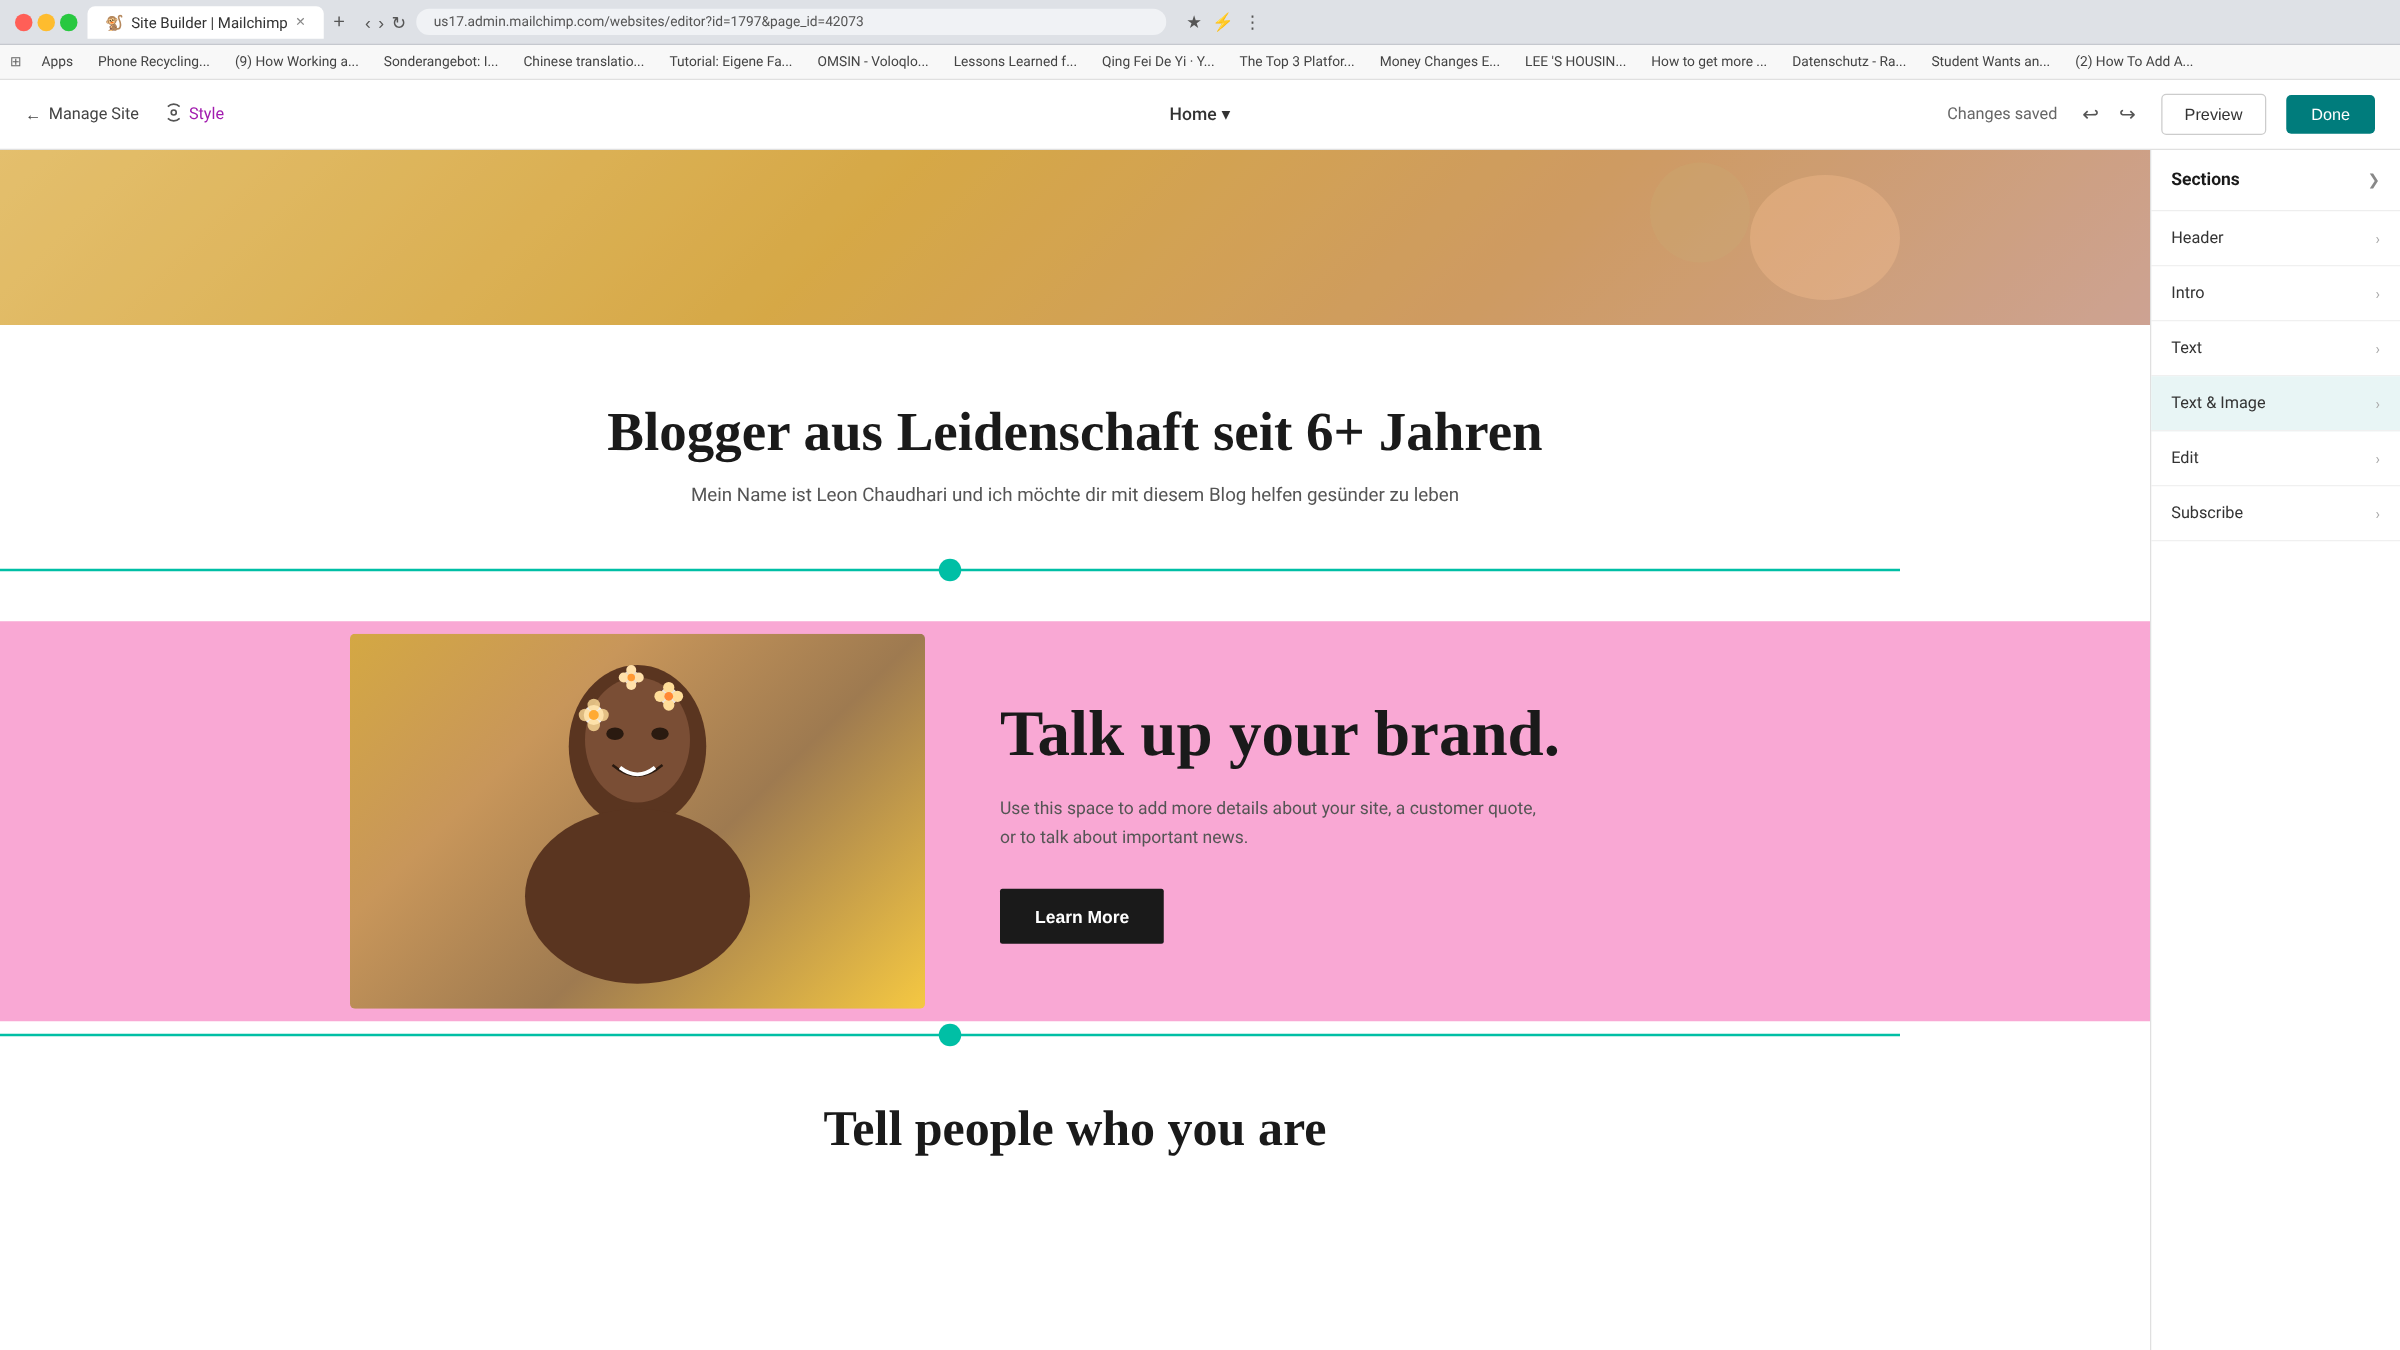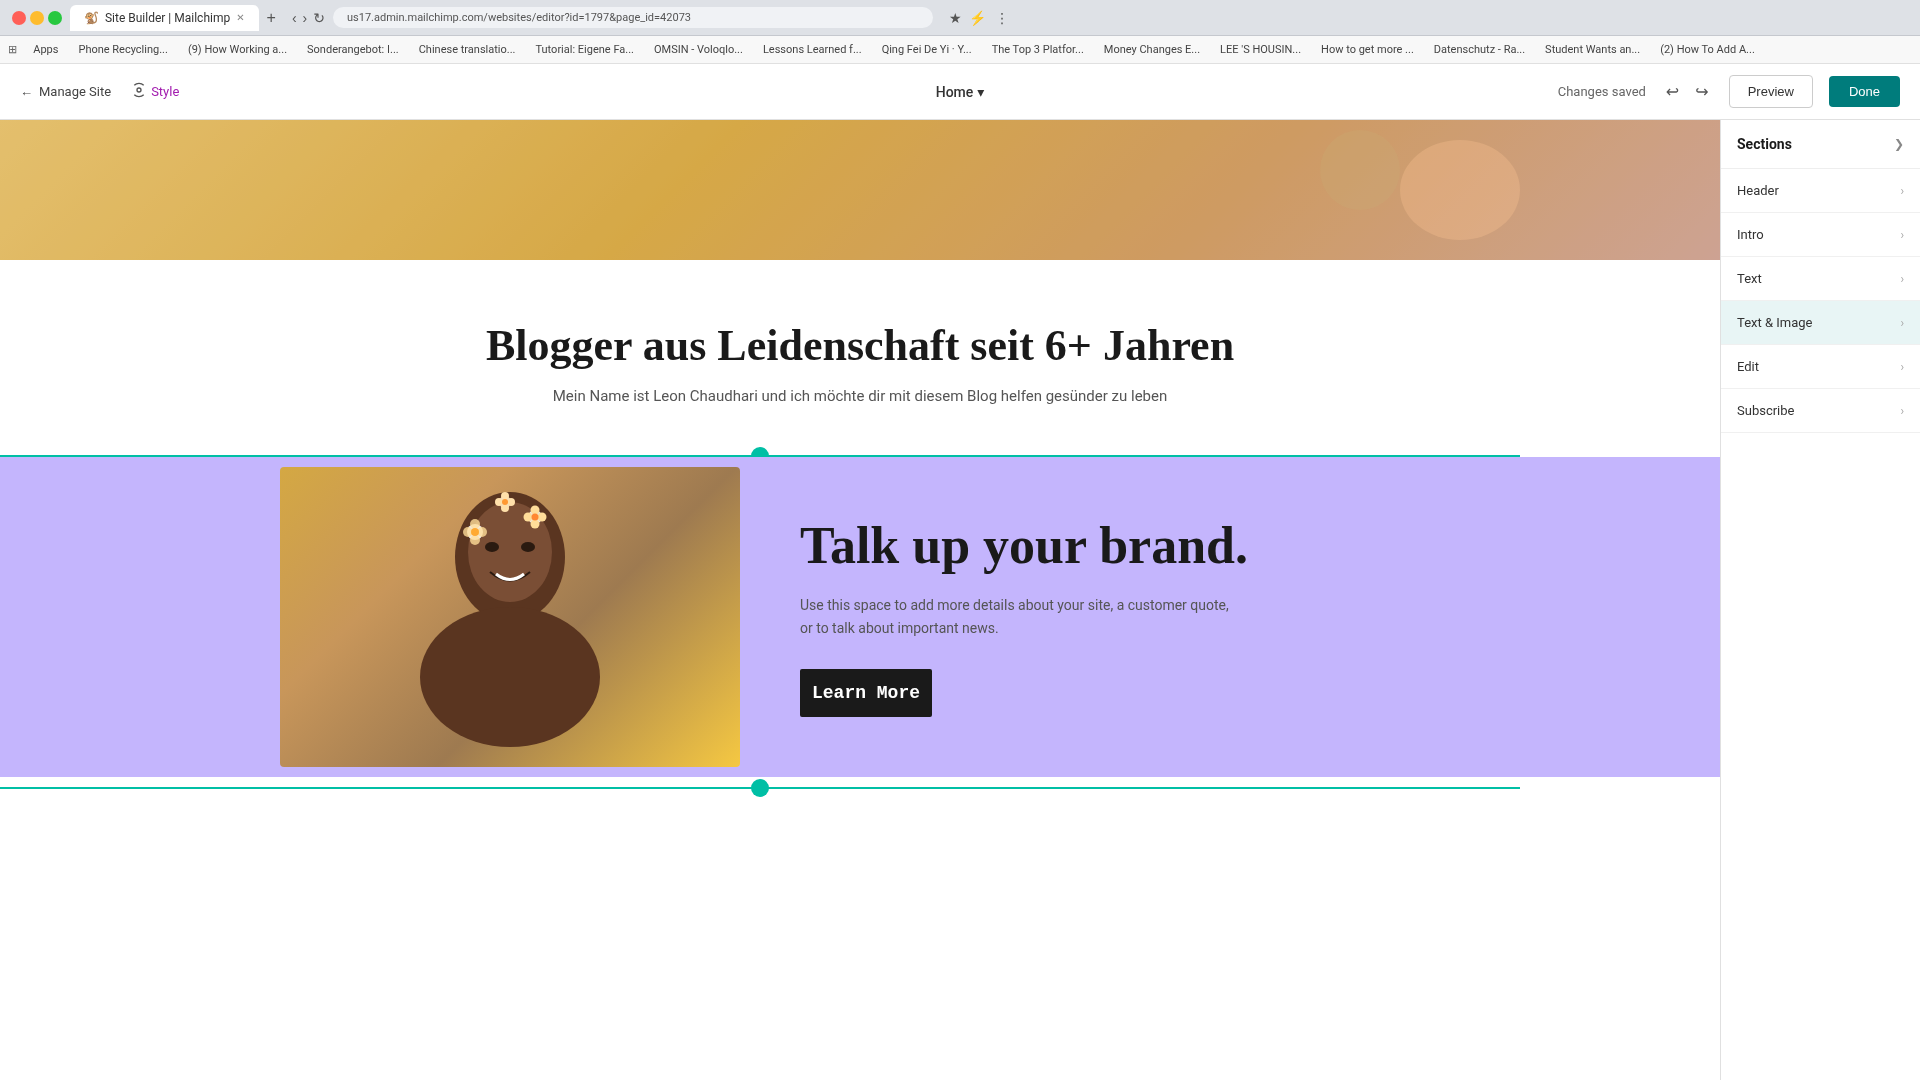--- a/index.html
+++ b/index.html
@@ -181,24 +181,25 @@
       font-size: 13px; color: #444;
     }
     .edit-section-btn {
       display: flex; align-items: center; gap: 5px;
       background: none; border: none; cursor: pointer;
       font-size: 13px; color: #444;
     }
 
     
     .text-image-section {
-      background: #c4b5fd;
+      background: #f9a8d4;
       display: flex;
       align-items: center;
       min-height: 320px;
+      margin-top: 40px;
       position: relative;
     }
     .section-image-wrapper {
       width: 460px;
       height: 300px;
       flex-shrink: 0;
       overflow: hidden;
       border-radius: 4px;
       margin-left: 280px;
     }
@@ -225,26 +226,25 @@
       font-size: 14px;
       color: #555;
       line-height: 1.6;
       margin-bottom: 30px;
       max-width: 440px;
     }
     .learn-more-btn {
       background: #1a1a1a;
       color: #fff;
       border: none;
-      padding: 14px 12px;
-      font-size: 18px;
+      padding: 14px 28px;
+      font-size: 14px;
       font-weight: 600;
       cursor: pointer;
       border-radius: 2px;
-      font-family: Liberation Mono, monospace;
     }
 
     
     .tell-people-section {
       text-align: center;
       padding: 50px 200px 30px;
       background: #fff;
     }
     .tell-people-heading {
       font-size: 40px;
@@ -486,20 +486,23 @@
         <h2 class="brand-heading">Talk up your brand.</h2>
         <p class="brand-subtext">Use this space to add more details about your site, a customer quote, or to talk about important news.</p>
         <button class="learn-more-btn">Learn More</button>
       </div>
     </div>
 
     <div style="position:relative;width:calc(100% - 200px);height:2px;background:#00bfa5;margin-top:10px;">
       <div style="width:18px;height:18px;background:#00bfa5;border-radius:50%;position:absolute;left:50%;transform:translateX(-50%);top:-8px;"></div>
     </div>
 
+    <div class="tell-people-section">
+      <h2 class="tell-people-heading">Tell people who you are</h2>
+    </div>
 
   </div>
 
   <div class="right-panel">
     <div class="panel-sections-header">
       <span class="panel-sections-label">Sections</span>
       <span class="panel-collapse-icon">❯</span>
     </div>
 
     <div class="panel-item">

